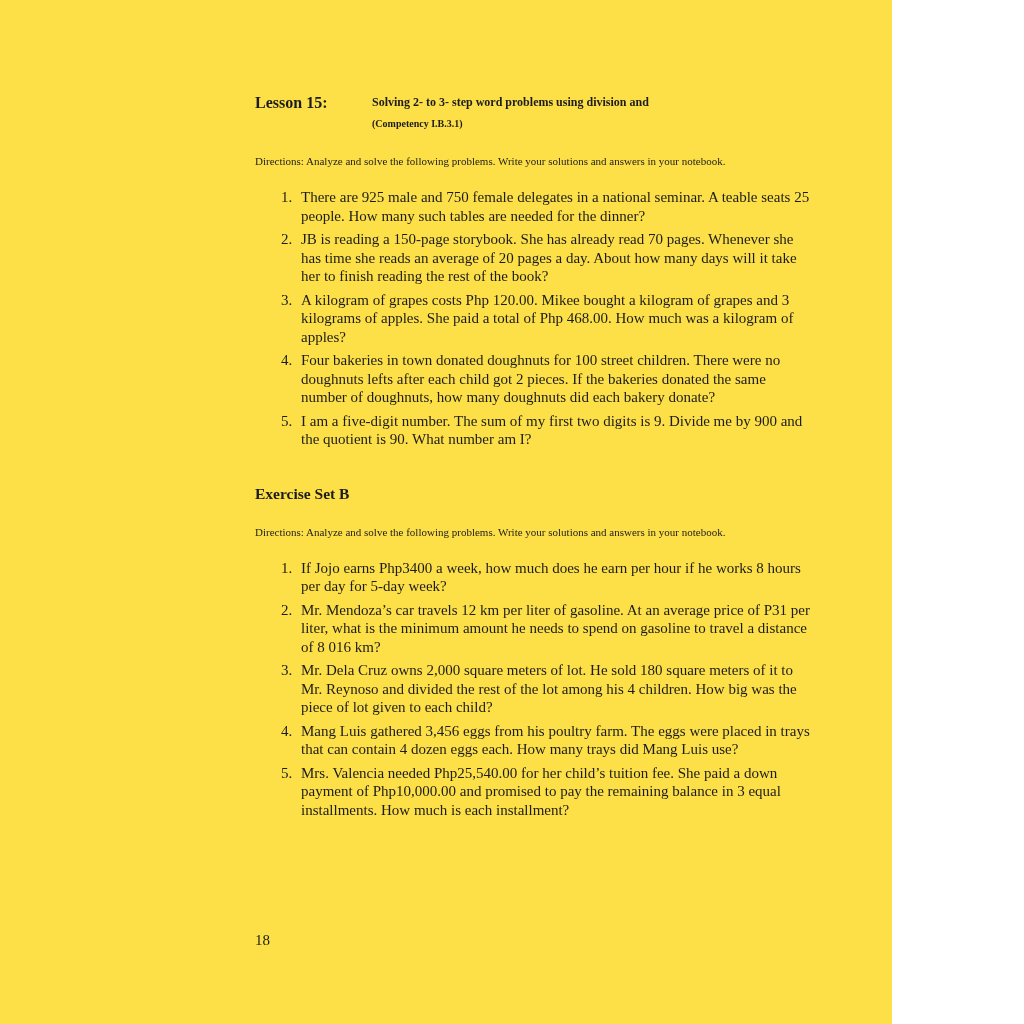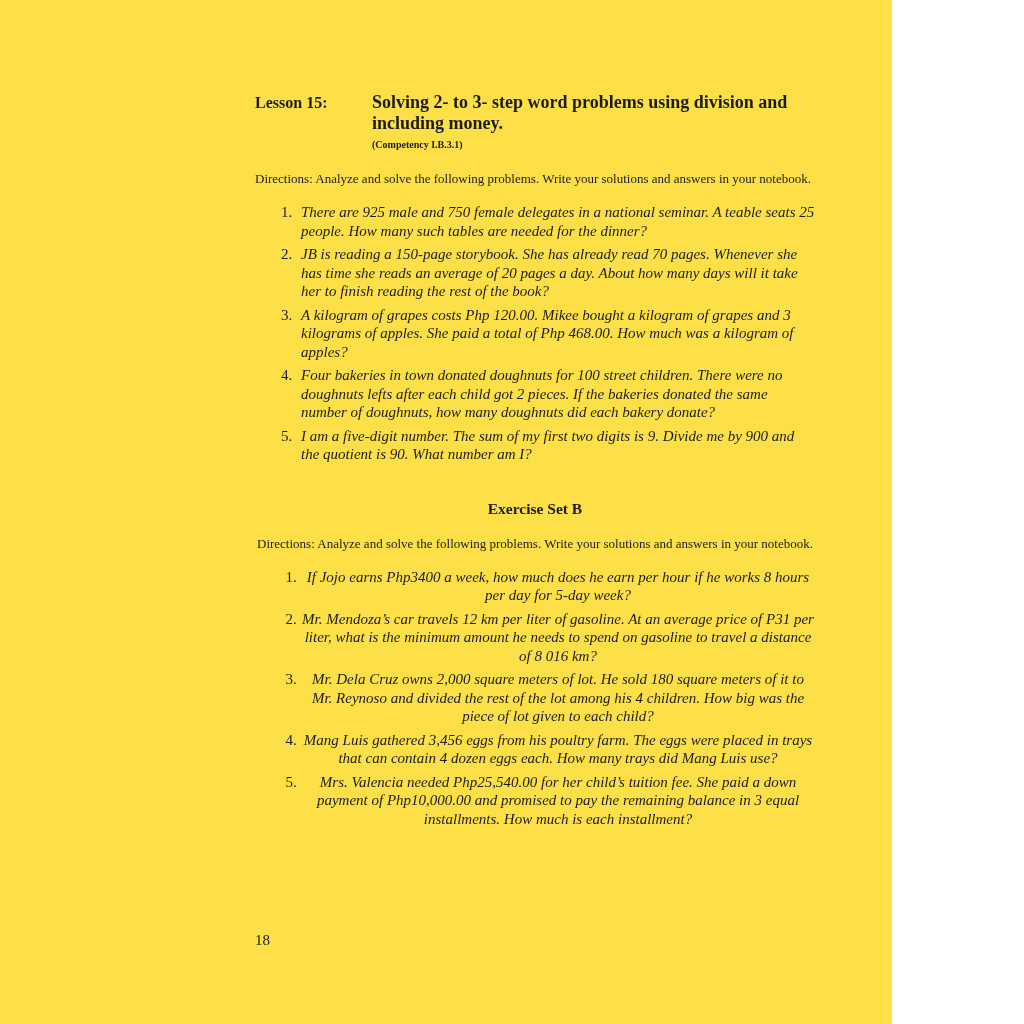--- a/index.html
+++ b/index.html
@@ -34,74 +34,73 @@
   .lesson-label {
     width: 117px;
     flex: none;
     font-weight: bold;
     font-size: 16px;
     line-height: 21px;
   }
   .lesson-title-block { flex: 1; }
   .lesson-title-line {
     font-weight: bold;
-    font-size: 18px;
+    font-size: 12px;
     line-height: 21px;
   }
   .lesson-competency {
     font-weight: bold;
     font-size: 10px;
     line-height: 17px;
     margin-top: 2px;
   }
   .exercise-section { margin: 0; }
-  .section-b { margin-top: 36px; text-align: center; }
+  .section-b { margin-top: 36px; }
   .section-heading {
     font-size: 15.5px;
     font-weight: bold;
     margin: 26px 0 0 0;
   }
   .directions {
-    font-size: 13px;
-    line-height: 16px;
+    font-size: 11px;
+    line-height: 22px;
     margin: 18px 0 0 0;
   }
   .problems { margin-top: 16px; }
   .problem {
     display: flex;
     margin-bottom: 5px;
     font-size: 15px;
     line-height: 18.5px;
   }
   .pnum {
     flex: none;
     width: 20px;
     margin-left: 26px;
   }
-  .ptext { flex: 1; font-style: italic; }
+  .ptext { flex: 1; }
   .page-number {
     position: absolute;
     top: 932px;
     left: 255px;
     width: 560px;
     text-align: left;
     font-size: 15px;
   }
 </style>
 </head>
 <body>
 
 <div class="sheet">
   <div class="content">
 
     <div class="lesson-header">
       <div class="lesson-label">Lesson 15:</div>
       <div class="lesson-title-block">
         <div class="lesson-title-line">Solving 2- to 3- step word problems using division and</div>
-        <div class="lesson-title-line">including money.</div>
         <div class="lesson-competency">(Competency I.B.3.1)</div>
       </div>
     </div>
 
     <section class="exercise-section section-a">
       <p class="directions">Directions: Analyze and solve the following problems. Write your solutions and answers in your notebook.</p>
       <div class="problems">
         <div class="problem">
           <span class="pnum">1.</span>
           <span class="ptext">There are 925 male and 750 female delegates in a national seminar. A teable seats 25 people. How many such tables are needed for the dinner?</span>

